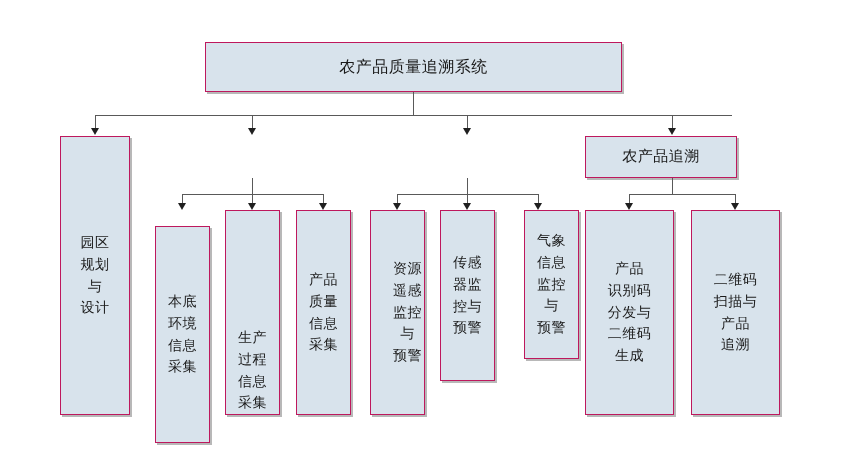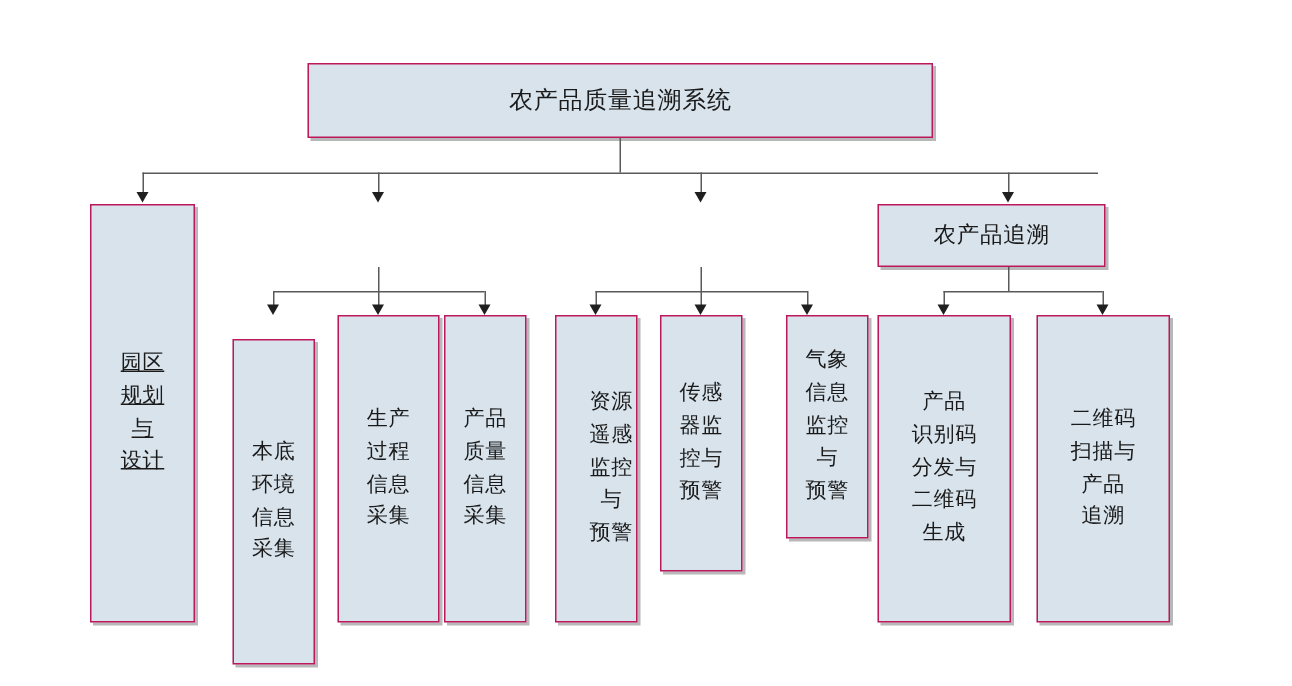--- a/index.html
+++ b/index.html
@@ -82,21 +82,21 @@
 
   <div class="conn v" style="left:252px; top:115px; height:14px;"></div>
   <div class="arrow" style="left:248px; top:128px;"></div>
 
   <div class="conn v" style="left:467px; top:115px; height:14px;"></div>
   <div class="arrow" style="left:463px; top:128px;"></div>
 
   <div class="conn v" style="left:672px; top:115px; height:14px;"></div>
   <div class="arrow" style="left:668px; top:128px;"></div>
 
-  <div class="node tall" style="left:60px; top:136px; width:70px; height:279px;text-decoration:underline;">
+  <div class="node tall" style="left:60px; top:136px; width:70px; height:279px;">
     <span class="node-label">园区
 规划
 与
 设计</span>
   </div>
 
 
 
   <div class="node branch" style="left:585px; top:136px; width:152px; height:42px;">
     <span class="node-label">农产品追溯</span>
@@ -126,21 +126,21 @@
   <div class="arrow" style="left:625px; top:203px;"></div>
   <div class="conn v" style="left:735px; top:194px; height:10px;"></div>
   <div class="arrow" style="left:731px; top:203px;"></div>
 
   <div class="node leaf" style="left:155px; top:226px; width:55px; height:217px;">
     <span class="node-label">本底
 环境
 信息
 采集</span>
   </div>
-  <div class="node leaf" style="left:225px; top:210px; width:68px; height:205px;">
+  <div class="node leaf" style="left:225px; top:210px; width:55px; height:205px;align-items:flex-end;">
     <span class="node-label">生产
 过程
 信息
 采集</span>
   </div>
   <div class="node leaf" style="left:296px; top:210px; width:55px; height:205px;">
     <span class="node-label">产品
 质量
 信息
 采集</span>

